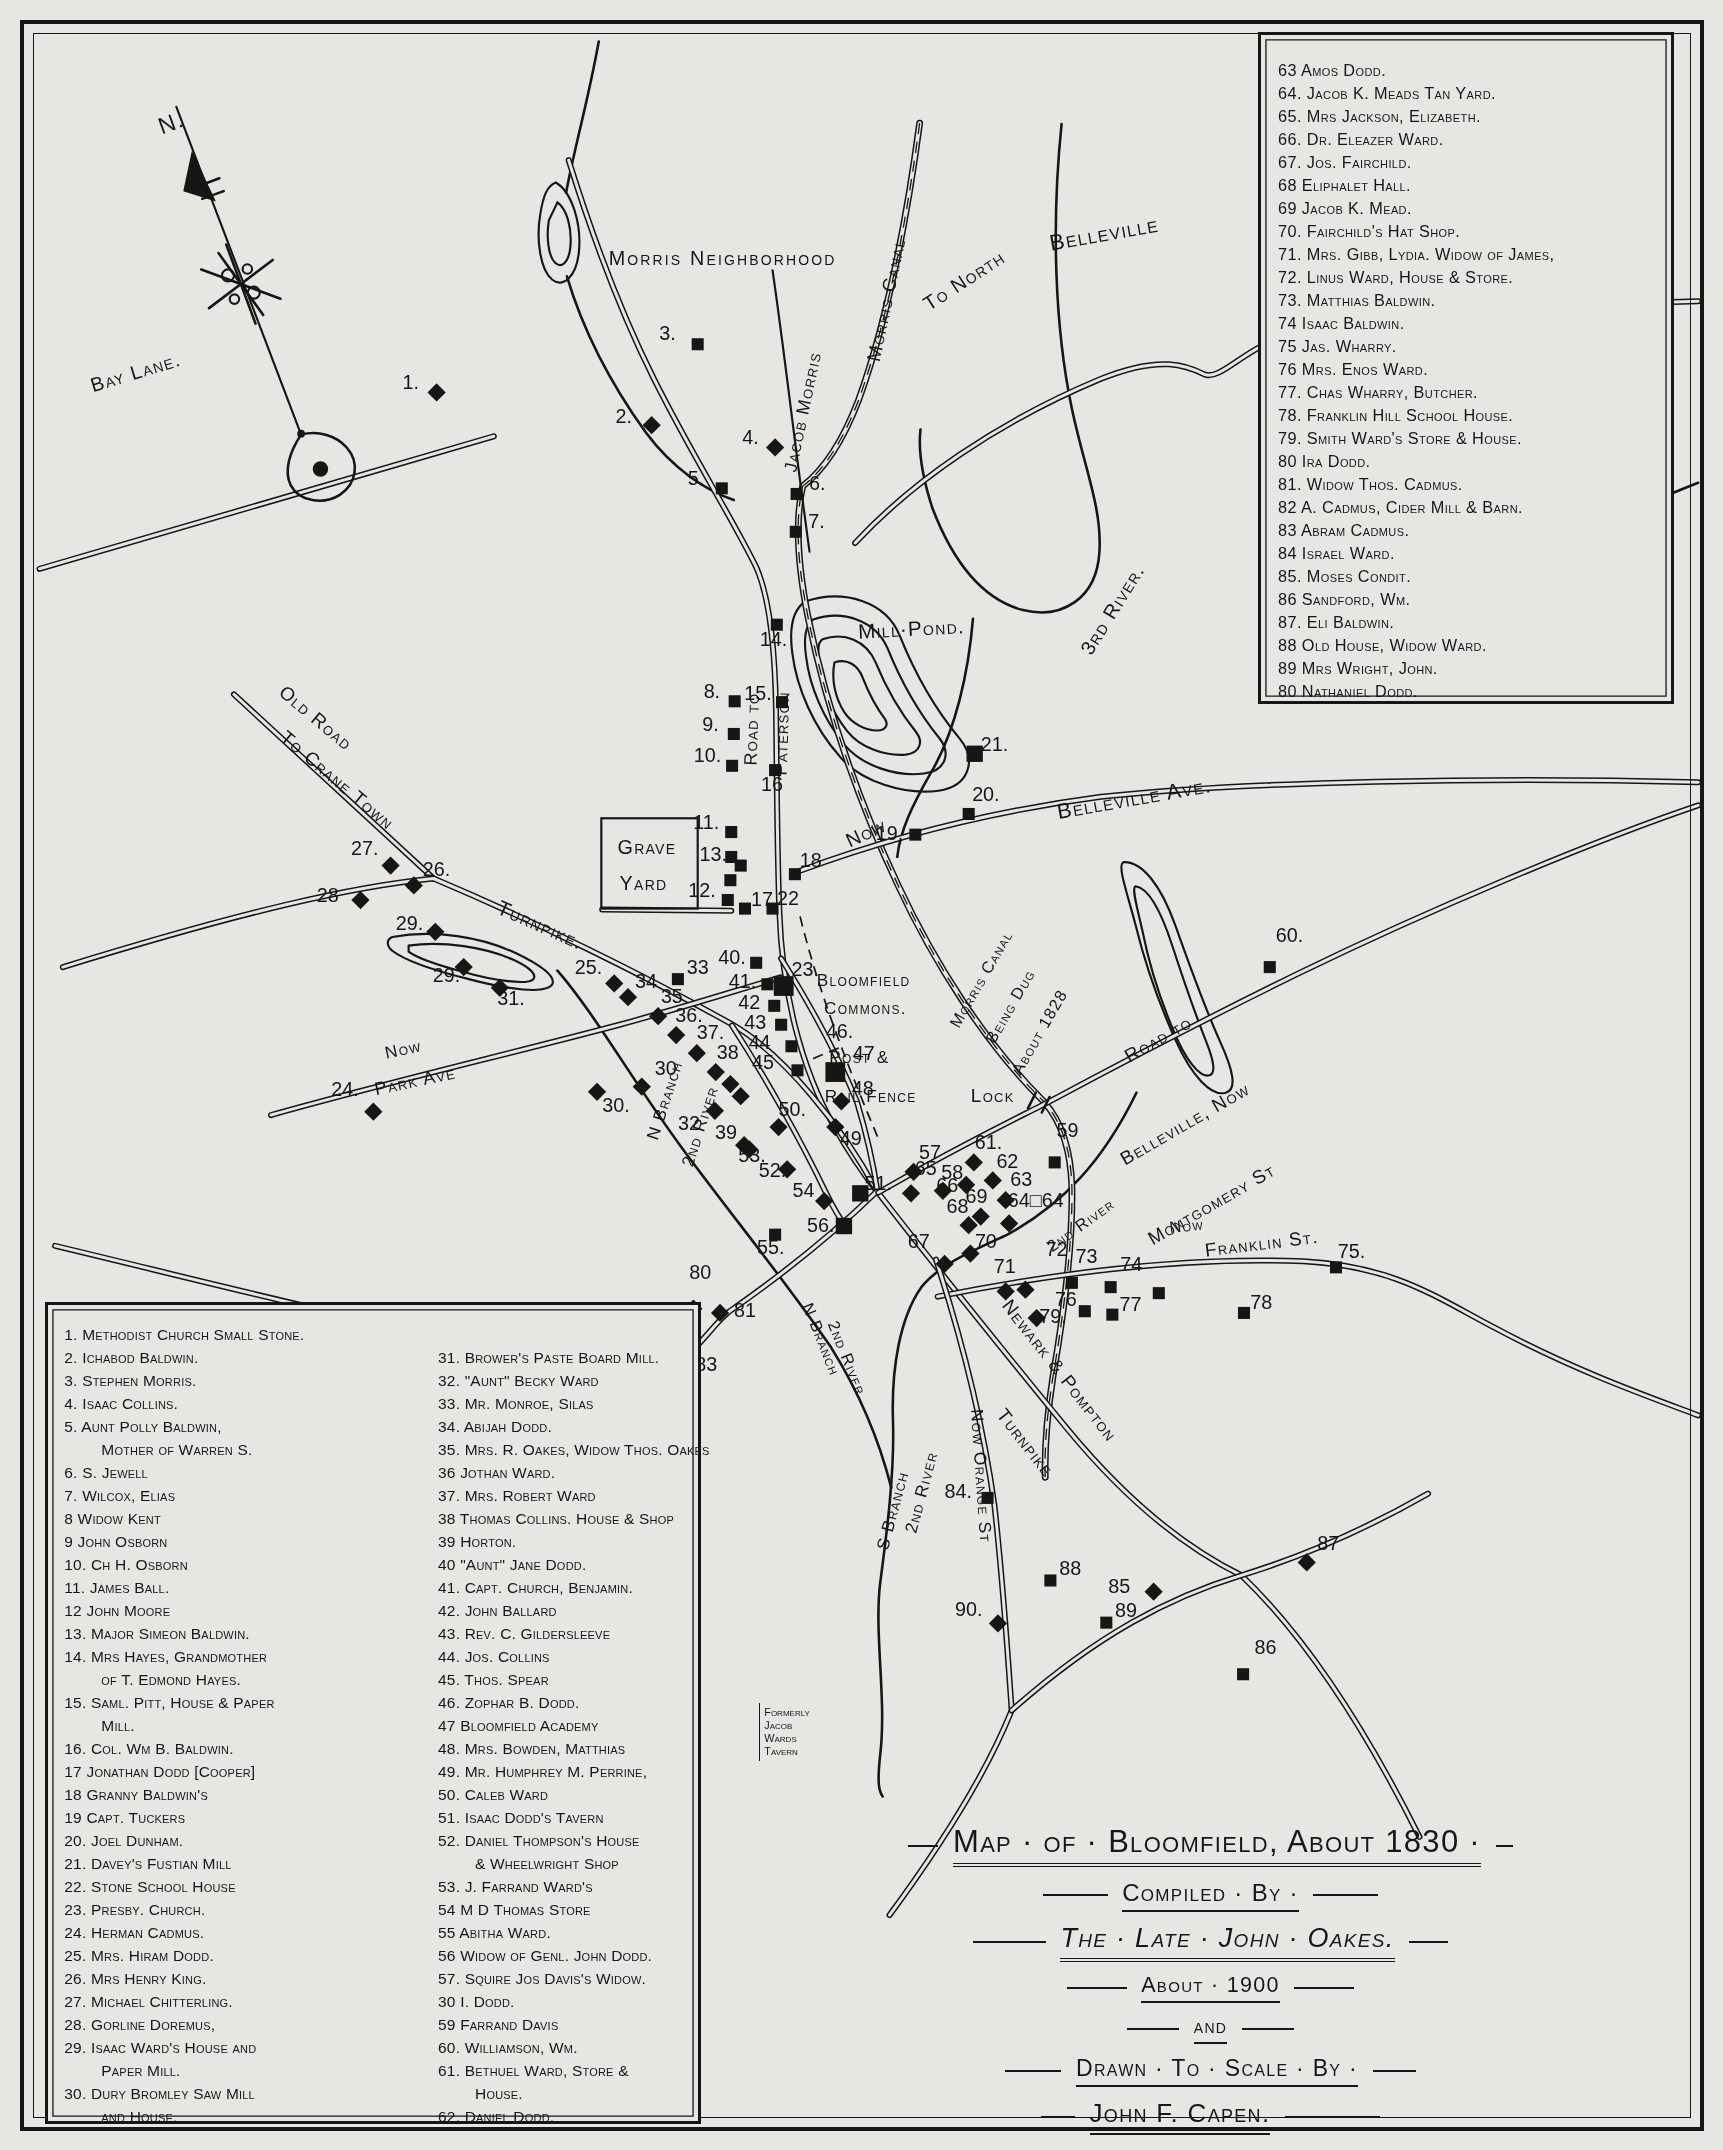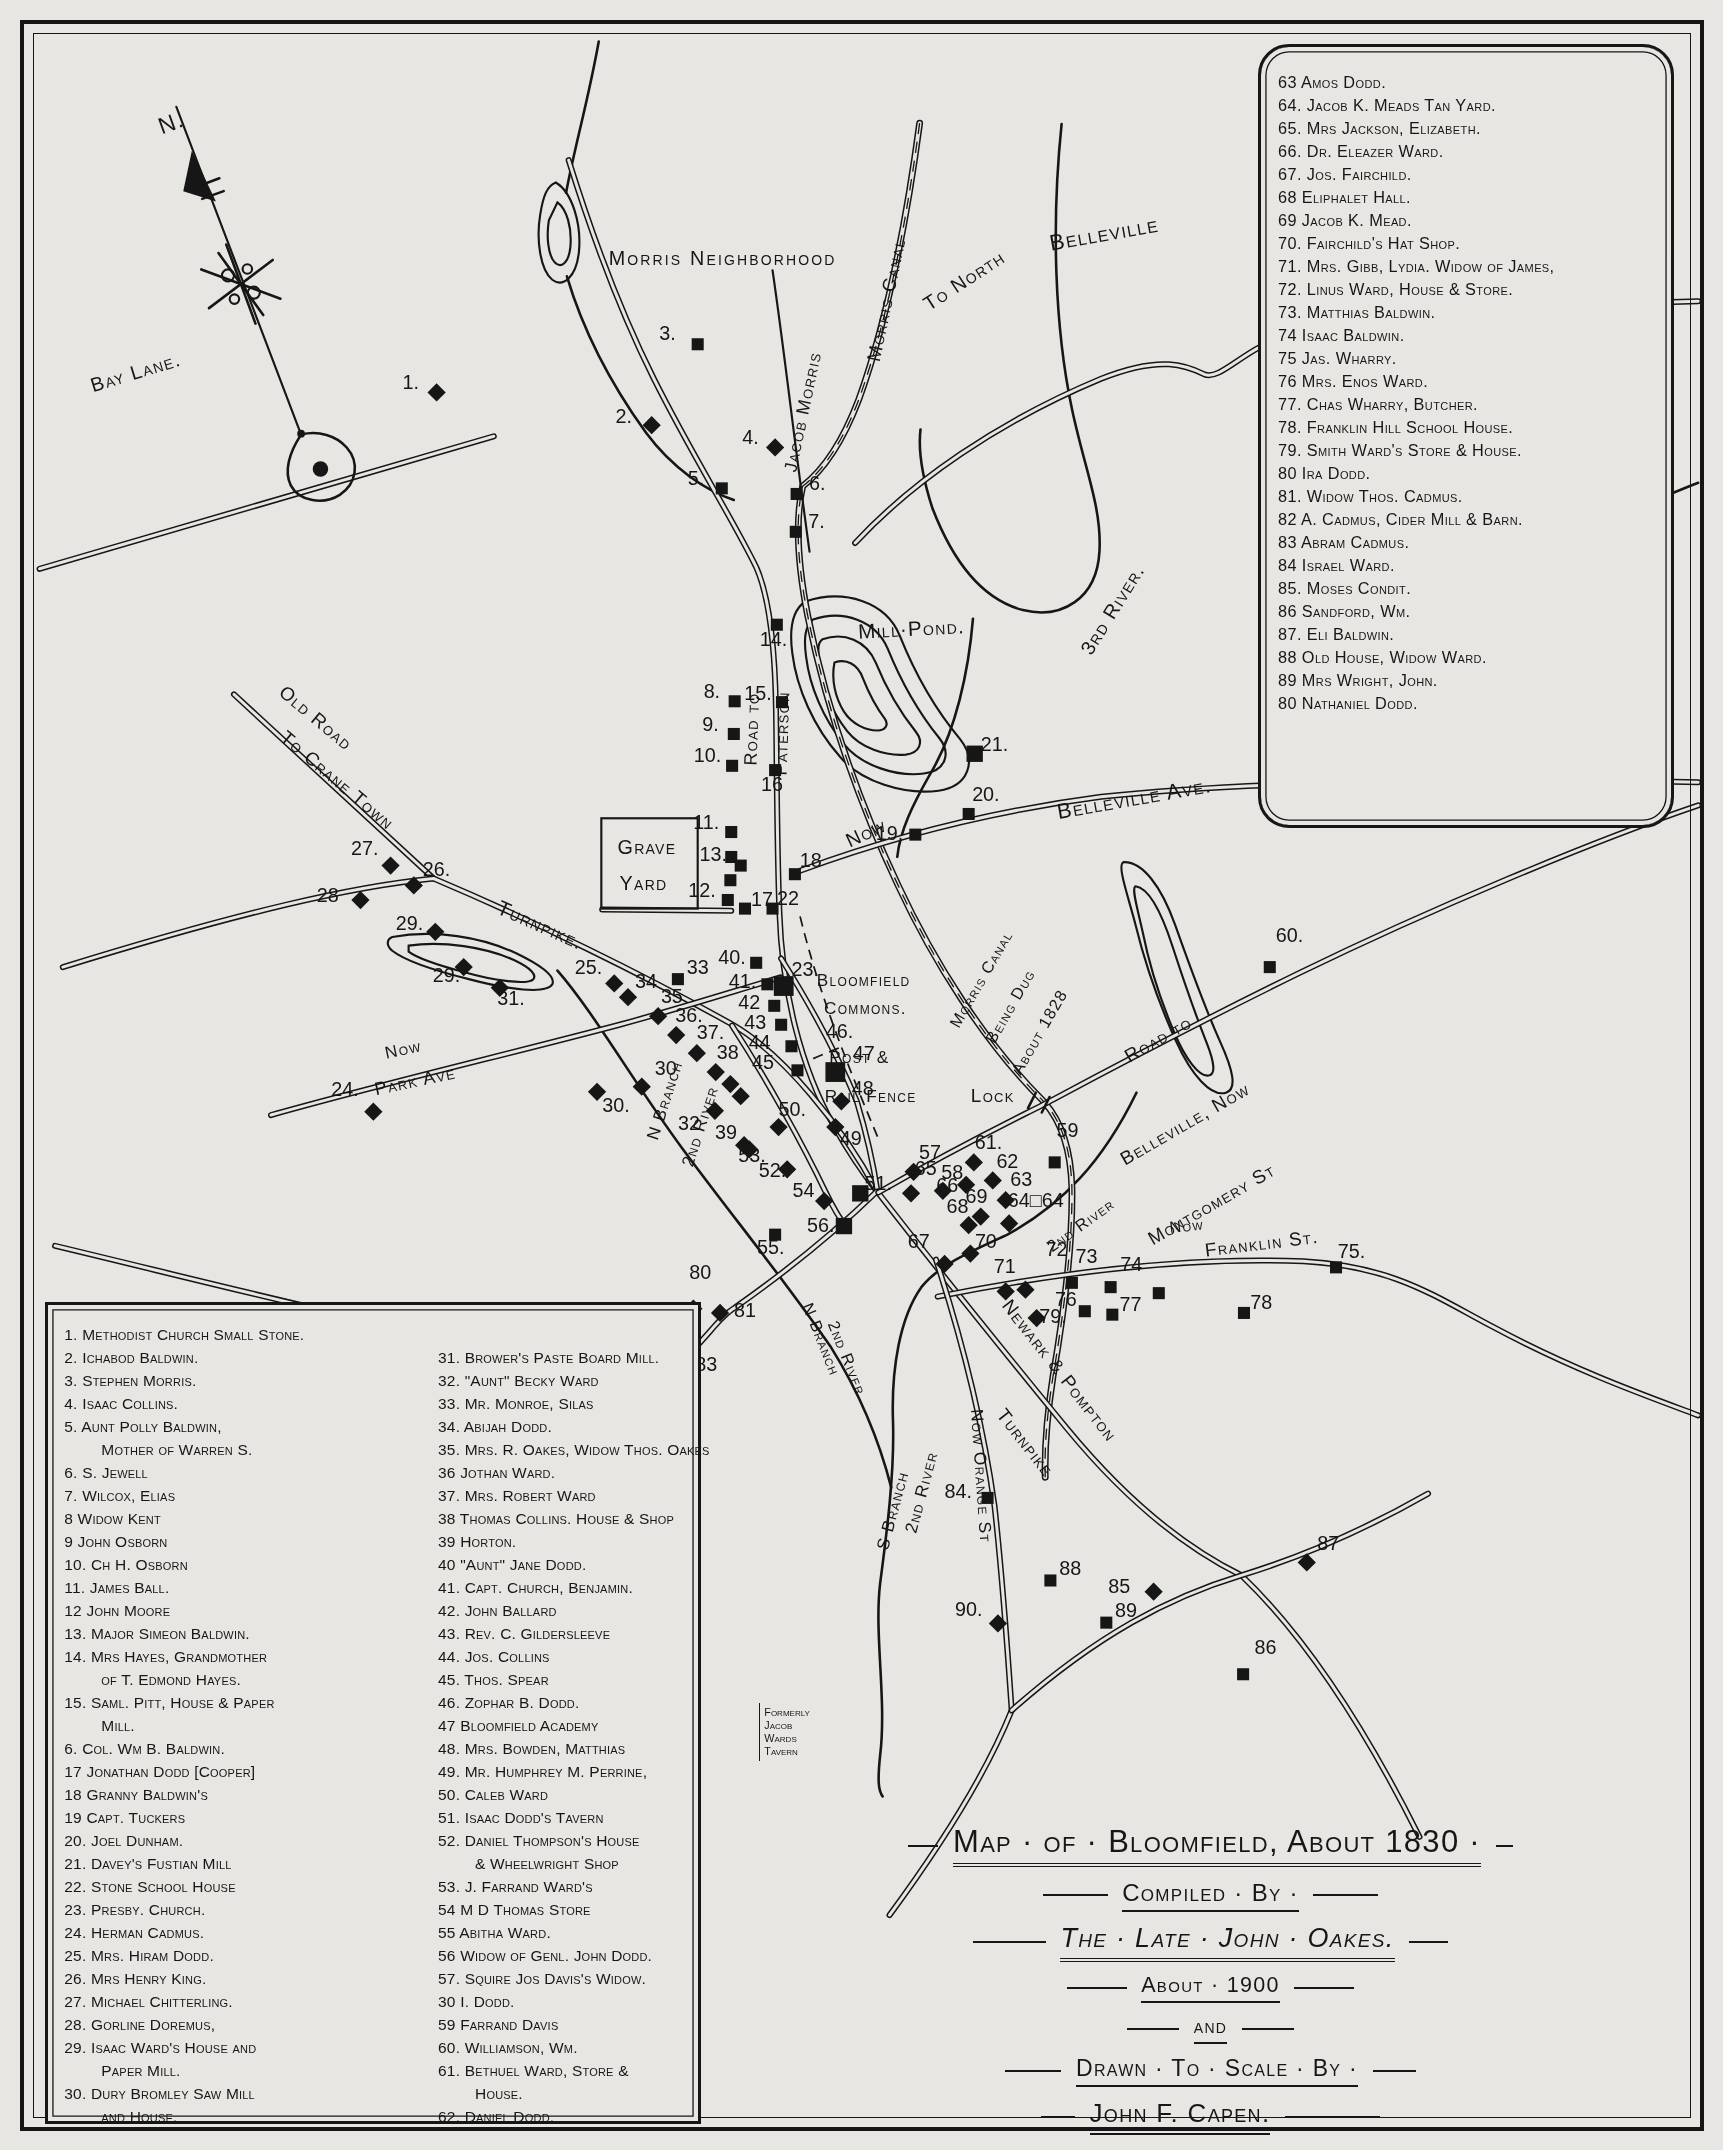--- a/index.html
+++ b/index.html
@@ -16,21 +16,21 @@
   .cc{fill:none;stroke:#161616;stroke-width:16;stroke-linecap:round;}
   .cf{fill:none;stroke:#e7e6e2;stroke-width:9;stroke-linecap:round;}
   .cd{fill:none;stroke:#161616;stroke-width:3;stroke-dasharray:26 18;}
   .river{fill:none;stroke:#161616;stroke-width:6;stroke-linecap:round;}
   .pond{fill:none;stroke:#161616;stroke-width:5;}
   .fence{fill:none;stroke:#161616;stroke-width:4;stroke-dasharray:24 16;}
   .ink{fill:#161616;}
   .thick{fill:none;stroke:#161616;stroke-width:6;stroke-linecap:round;}
   .legend{position:absolute;background:#e7e6e2;border:3.4px solid #161616;
           box-shadow:inset 0 0 0 4.3px #e7e6e2, inset 0 0 0 5.6px #161616;box-sizing:border-box;}
-  .legend-right{left:1258px;top:44px;width:416px;height:784px;padding:24px 10.3px 0 17px;border-radius:31px;}
+  .legend-right{left:1258px;top:32px;width:416px;height:672px;padding:24px 10.3px 0 17px;}
   .lr-item{font-size:16.3px;line-height:23px;font-variant:small-caps;letter-spacing:0.4px;white-space:nowrap;}
   .legend-left{left:45px;top:1302px;width:656px;height:822px;}
   #lc1{position:absolute;left:16.3px;top:18px;width:379px;}
   #lc2{position:absolute;left:390px;top:41px;width:413px;}
   .ll-item{font-size:15.5px;line-height:23px;font-variant:small-caps;letter-spacing:0.2px;
            white-space:pre-line;padding-left:37px;text-indent:-37px;}
   .note{position:absolute;left:711px;top:398px;font-size:10.8px;line-height:13.3px;
         font-variant:small-caps;white-space:pre-line;border-left:1.7px solid #161616;
         padding:2.6px 1.7px 2.6px 4.3px;}
   .title-block{position:absolute;left:873px;top:1824px;width:675px;display:flex;
@@ -413,21 +413,21 @@
         <div class="ll-item">8  Widow Kent</div>
         <div class="ll-item">9  John Osborn</div>
         <div class="ll-item">10. Ch H. Osborn</div>
         <div class="ll-item">11.  James Ball.</div>
         <div class="ll-item">12  John Moore</div>
         <div class="ll-item">13.  Major Simeon Baldwin.</div>
         <div class="ll-item">14.  Mrs Hayes, Grandmother
 of T. Edmond Hayes.</div>
         <div class="ll-item">15. Saml. Pitt, House &amp; Paper
 Mill.</div>
-        <div class="ll-item">6. Col. Wm B. Baldwin.</div>
+        <div class="ll-item">16. Col. Wm B. Baldwin.</div>
         <div class="ll-item">17  Jonathan Dodd [Cooper]</div>
         <div class="ll-item">18  Granny Baldwin's</div>
         <div class="ll-item">19  Capt. Tuckers</div>
         <div class="ll-item">20. Joel Dunham.</div>
         <div class="ll-item">21.  Davey's Fustian Mill</div>
         <div class="ll-item">22.  Stone School House</div>
         <div class="ll-item">23.  Presby. Church.</div>
         <div class="ll-item">24.  Herman Cadmus.</div>
         <div class="ll-item">25. Mrs. Hiram Dodd.</div>
         <div class="ll-item">26. Mrs Henry King.</div>

